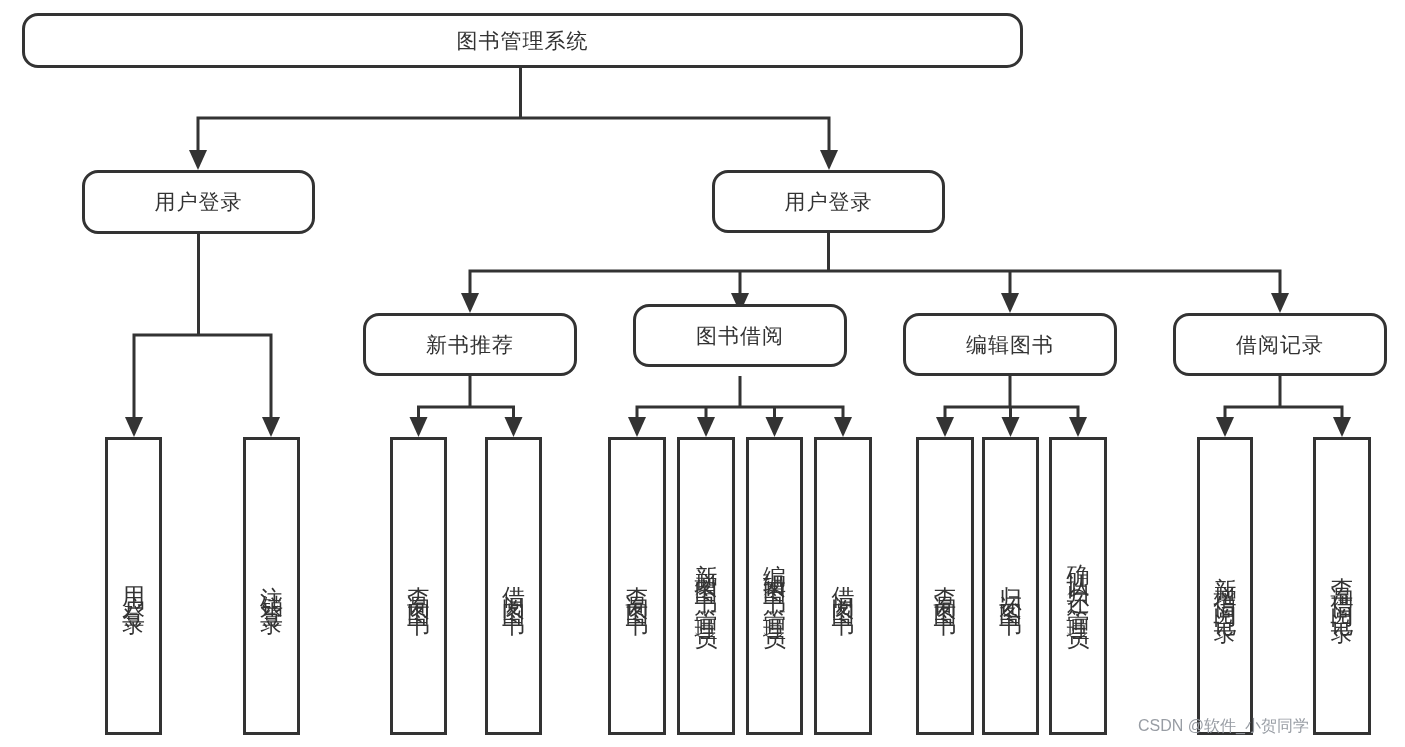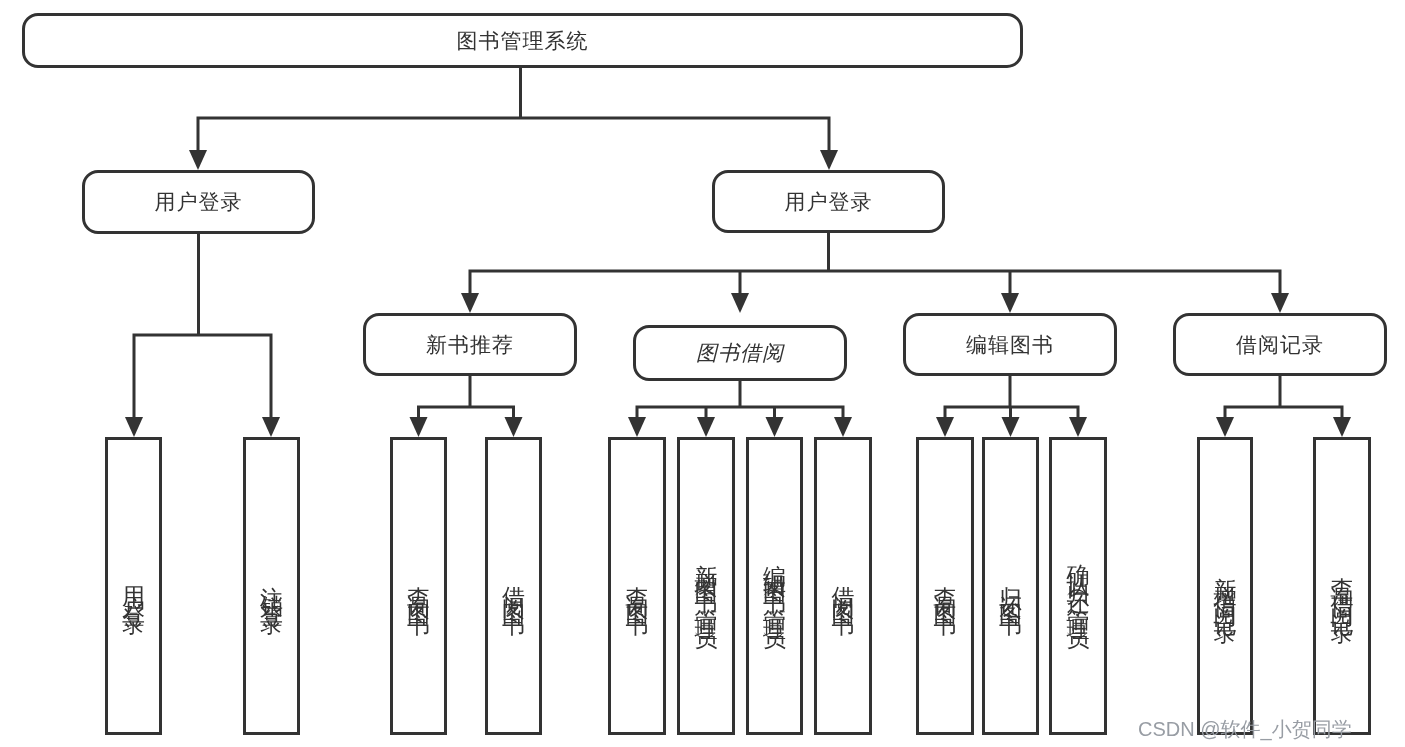--- a/index.html
+++ b/index.html
@@ -31,21 +31,21 @@
     writing-mode: vertical-rl;
     font-size: 23px;
     line-height: 1;
     letter-spacing: 9px;
     white-space: nowrap;
   }
   .watermark {
     position: absolute;
     left: 1138px;
     top: 716px;
-    font-size: 20px;
+    font-size: 16px;
     color: #989da4;
     white-space: nowrap;
   }
 </style>
 </head>
 <body>
 
 <div class="canvas">
 
   <svg class="connectors" viewBox="0 0 1405 747" xmlns="http://www.w3.org/2000/svg">
@@ -95,21 +95,21 @@
   <div class="node hnode" style="left:82px; top:170px; width:233px; height:64px;">
     <span>用户登录</span>
   </div>
   <div class="node hnode" style="left:712px; top:170px; width:233px; height:63px;">
     <span>用户登录</span>
   </div>
 
   <div class="node hnode" style="left:363px; top:313px; width:214px; height:63px;text-align:center;">
     <span>新书推荐</span>
   </div>
-  <div class="node hnode" style="left:633px; top:325px; width:214px; height:56px;font-style:italic;">
+  <div class="node hnode" style="left:633px; top:304px; width:214px; height:63px;">
     <span>图书借阅</span>
   </div>
   <div class="node hnode" style="left:903px; top:313px; width:214px; height:63px;">
     <span>编辑图书</span>
   </div>
   <div class="node hnode" style="left:1173px; top:313px; width:214px; height:63px;">
     <span>借阅记录</span>
   </div>
 
   <div class="node vnode" style="left:105px; top:437px; width:57px; height:298px;">

